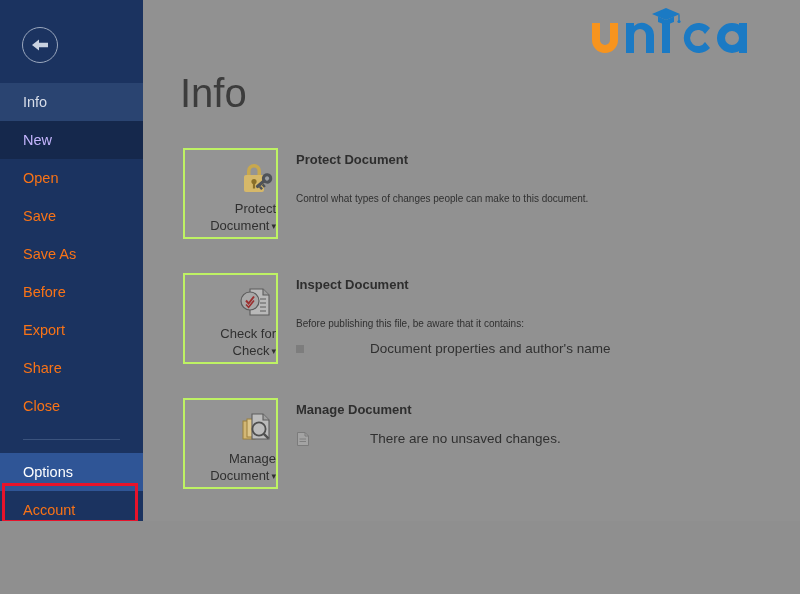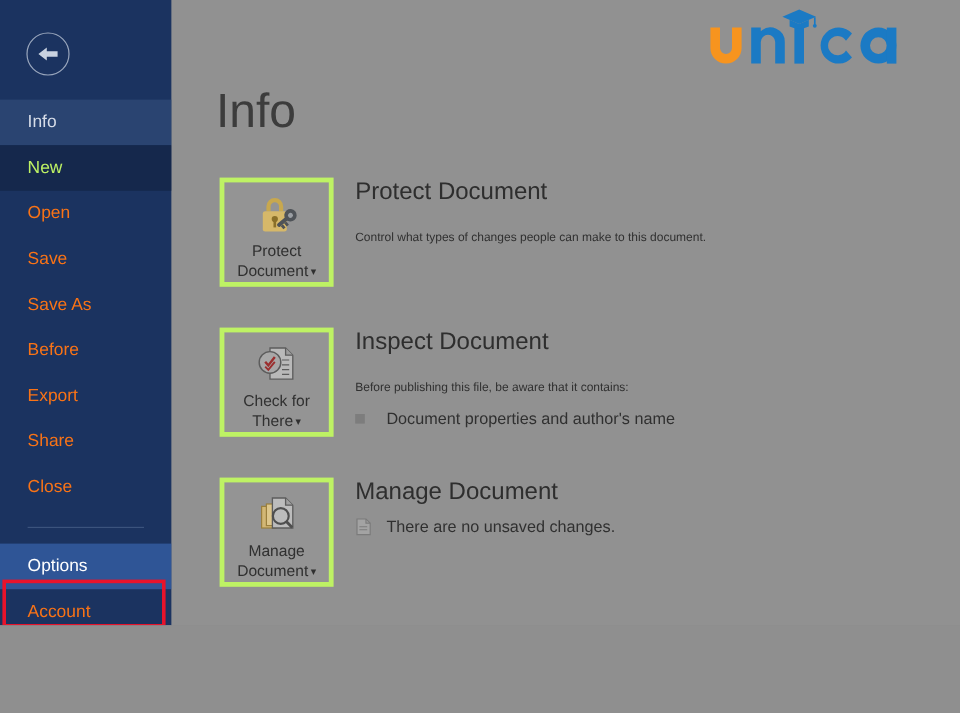--- a/index.html
+++ b/index.html
@@ -59,21 +59,21 @@
     box-sizing: border-box;
     cursor: pointer;
     white-space: nowrap;
   }
   .nav-item.state-current {
     background: #2a4471;
     color: #d7dde8;
   }
   .nav-item.state-hover {
     background: #15284c;
-    color: #bef264;
+    color: #c4b5fd;
   }
   .nav-sep {
     height: 1px;
     background: #3b537d;
     margin: 14px 23px 13px 23px;
   }
   .nav-item.state-selected {
     background: #2f5596;
     color: #ffffff;
   }
@@ -135,26 +135,26 @@
   .sec-1 { top: 148px; }
   .sec-2 { top: 273px; }
   .sec-3 { top: 398px; }
 
   .big-btn {
     position: absolute;
     left: 0;
     top: 0;
     width: 95px;
     height: 91px;
-    border: 4px solid #bef264;
+    border: 2px solid #bef264;
     background: #949494;
     box-sizing: border-box;
     display: flex;
     flex-direction: column;
-    align-items: center;
+    align-items: flex-end;
     cursor: pointer;
   }
   .big-btn .btn-icon {
     height: 44px;
     margin-top: 6px;
     display: flex;
     align-items: center;
     justify-content: center;
   }
   .big-btn .btn-icon svg { display: block; }
@@ -171,37 +171,38 @@
     vertical-align: middle;
     margin-left: 2px;
   }
 
   .sec-body {
     position: absolute;
     left: 113px;
     top: 0;
   }
   .sec-title {
-    font-size: 20px;
-    font-weight: 400;
+    font-size: 13px;
+    font-weight: 700;
     color: #2e2e2e;
     line-height: 24px;
     white-space: nowrap;
   }
   .sec-desc {
     font-size: 10px;
     color: #303030;
     margin-top: 18px;
     line-height: 17px;
     white-space: nowrap;
   }
   .detail-row {
     display: flex;
     align-items: center;
     margin-top: 8px;
+    gap: 48px;
   }
   .detail-icon {
     width: 22px;
     display: flex;
     align-items: center;
     justify-content: flex-start;
   }
   .detail-icon svg { display: block; }
   .bullet-sq {
     width: 8px;
@@ -316,21 +317,21 @@
             <line x1="24" y1="19" x2="30" y2="19" stroke="#5c5c5c" stroke-width="1"></line>
             <line x1="24" y1="23" x2="30" y2="23" stroke="#5c5c5c" stroke-width="1"></line>
             <line x1="24" y1="27" x2="30" y2="27" stroke="#5c5c5c" stroke-width="1"></line>
             <circle cx="14" cy="17" r="9" fill="#a8a8a8" stroke="#5c5c5c" stroke-width="1.2"></circle>
             <path d="M10 16.5 L12.6 19.5 L18 12.5" stroke="#9b2f2f" stroke-width="2" fill="none"></path>
             <path d="M10 20.5 L12.6 23.2 L18 16.5" stroke="#9b2f2f" stroke-width="1.6" fill="none"></path>
           </svg>
         </span>
         <span class="btn-label">Check for</span>
         <span class="btn-label">
-          <span>There</span><span class="caret">▾</span>
+          <span>Check</span><span class="caret">▾</span>
         </span>
       </div>
       <div class="sec-body">
         <div class="sec-title">Inspect Document</div>
         <div class="sec-desc">Before publishing this file, be aware that it contains:</div>
         <div class="detail-row">
           <span class="detail-icon">
               <i class="bullet-sq"></i>
             </span>
           <span class="detail-text">Document properties and author's name</span>

